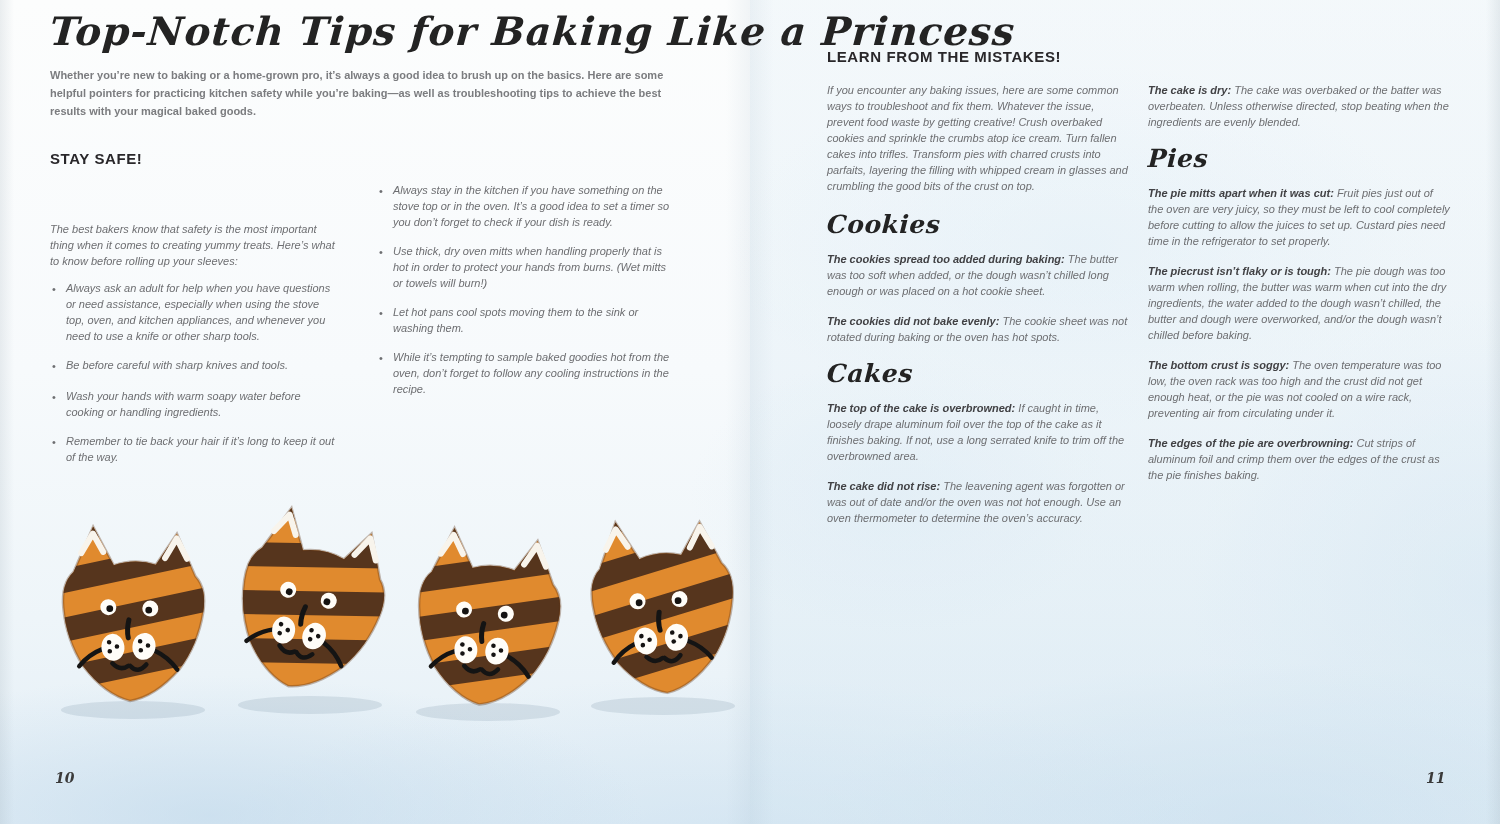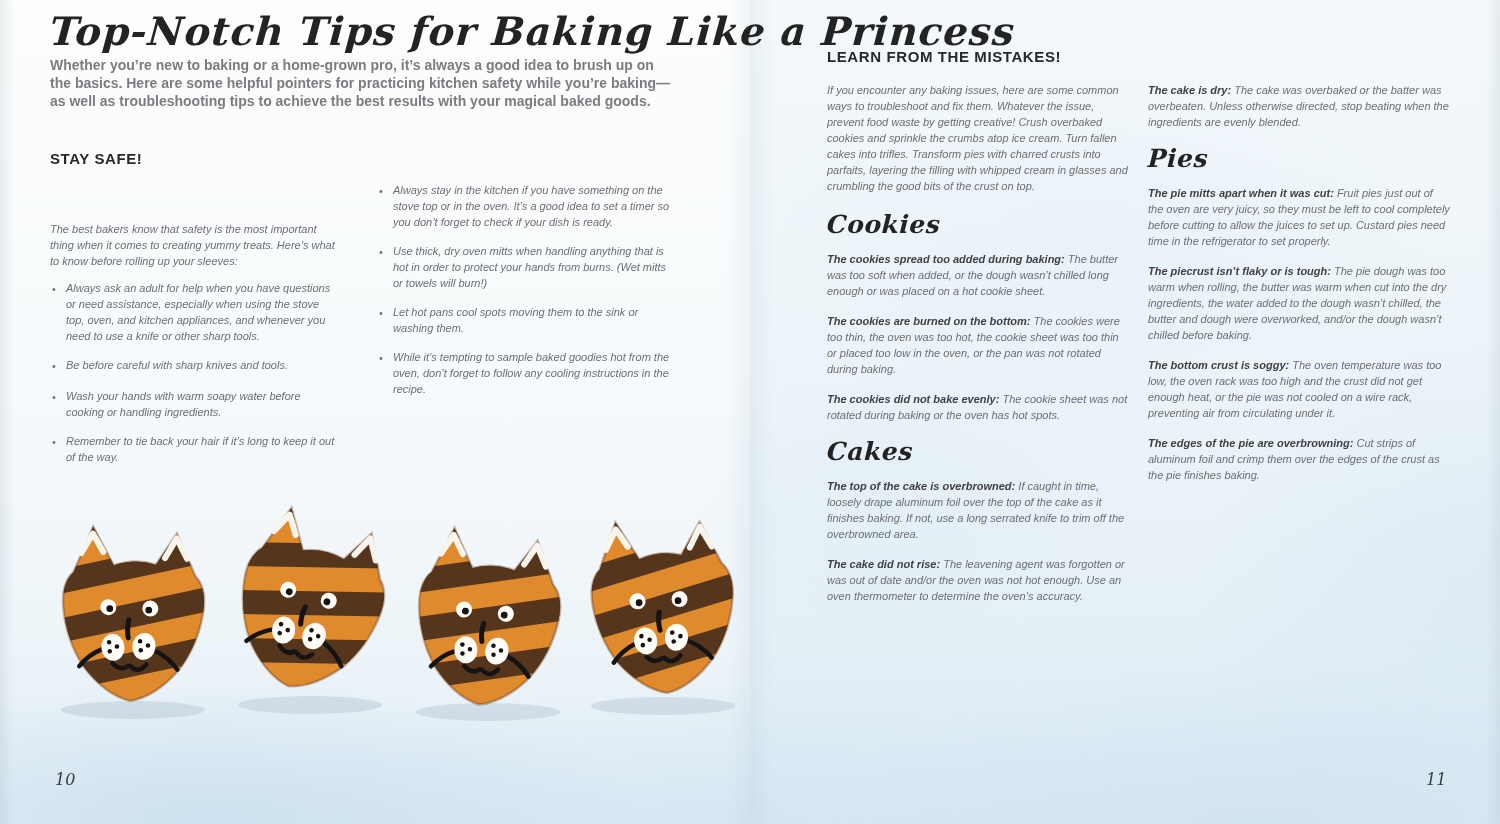--- a/index.html
+++ b/index.html
@@ -27,22 +27,22 @@
     background: linear-gradient(90deg, transparent, rgba(140,165,185,.10) 50%, transparent);
   }
   .edge-l, .edge-r { position: absolute; top:0; height: 824px; width: 14px; }
   .edge-l { left: 0; background: linear-gradient(90deg, rgba(150,165,175,.18), transparent); }
   .edge-r { right: 0; background: linear-gradient(270deg, rgba(150,165,175,.18), transparent); }
 
   
   .script { font-family: "DejaVu Serif", serif; font-style: italic; font-weight: 700; color: #232323; }
   .page-title { position: absolute; left: 50px; top: 8px; font-size: 39px; letter-spacing: 1px; transform: skewX(-4deg); white-space: nowrap; }
   .lead {
-    position: absolute; left: 50px; top: 56px; width: 624px;
-    font-size: 14px; line-height: 18.2px; font-weight: bold; color: #7b7c7f;
+    position: absolute; left: 50px; top: 66px; width: 624px;
+    font-size: 11px; line-height: 18.2px; font-weight: bold; color: #7b7c7f;
   }
   .allcaps-heading { font-size: 15px; font-weight: 800; letter-spacing: .6px; color: #29272a; }
   .safe-heading { position: absolute; left: 50px; top: 150px; }
   .body-text { font-size: 11px; line-height: 16px; color: #6d6e71; font-style: italic; }
 
   .colL1 { position: absolute; left: 50px;  top: 184px; width: 290px; margin-top: 37px; }
   .colL2 { position: absolute; left: 377px; top: 182px; width: 298px; }
 
   ul.tips { list-style: none; }
   ul.tips li { display: flex; margin-bottom: 13px; }
@@ -50,21 +50,21 @@
   .colL1 ul.tips { margin-top: 11px; }
 
   
   .learn-heading { position: absolute; left: 827px; top: 48px; }
   .colR1 { position: absolute; left: 827px;  top: 82px; width: 303px; }
   .colR2 { position: absolute; left: 1148px; top: 82px; width: 303px; }
   .colR1 p.body-text, .colR2 p.body-text { margin-bottom: 14px; }
   p.body-text b { color: #414144; font-weight: bold; }
   .sub-script { font-size: 25px; letter-spacing: .5px; margin: 6px 0 12px 0; display: block; transform: skewX(-3deg); }
 
-  .pagenum { position: absolute; top: 770px; font-family: "DejaVu Serif", serif; font-style: italic; font-weight: 400; font-size: 16px; color: #3a3a3a; }
+  .pagenum { position: absolute; top: 770px; font-family: "DejaVu Serif", serif; font-style: italic; font-weight: 700; font-size: 14px; color: #3a3a3a; }
   .pagenum.left { left: 55px; }
   .pagenum.right { left: 1426px; }
 
   
   .photo { position: absolute; left: 38px; top: 500px; width: 704px; height: 240px; }
   .photo svg { display: block; }
 </style>
 </head>
 <body>
 
@@ -103,21 +103,21 @@
   </div>
 
   <div class="colL2">
     <ul class="tips">
       <li>
           <span class="bullet">•</span>
           <span class="body-text">Always stay in the kitchen if you have something on the stove top or in the oven. It’s a good idea to set a timer so you don’t forget to check if your dish is ready.</span>
         </li>
       <li>
           <span class="bullet">•</span>
-          <span class="body-text">Use thick, dry oven mitts when handling anything that is hot in order to protect your hands from burns. (Wet mitts or towels will burn!)</span>
+          <span class="body-text">Use thick, dry oven mitts when handling properly that is hot in order to protect your hands from burns. (Wet mitts or towels will burn!)</span>
         </li>
       <li>
           <span class="bullet">•</span>
           <span class="body-text">Let hot pans cool spots moving them to the sink or washing them.</span>
         </li>
       <li>
           <span class="bullet">•</span>
           <span class="body-text">While it’s tempting to sample baked goodies hot from the oven, don’t forget to follow any cooling instructions in the recipe.</span>
         </li>
     </ul>
@@ -176,21 +176,20 @@
 
   <div class="pagenum left">10</div>
 
   <h2 class="allcaps-heading learn-heading">LEARN FROM THE MISTAKES!</h2>
 
   <div class="colR1">
     <p class="body-text" style="margin-bottom:16px;">If you encounter any baking issues, here are some common ways to troubleshoot and fix them. Whatever the issue, prevent food waste by getting creative! Crush overbaked cookies and sprinkle the crumbs atop ice cream. Turn fallen cakes into trifles. Transform pies with charred crusts into parfaits, layering the filling with whipped cream in glasses and crumbling the good bits of the crust on top.</p>
 
     <span class="script sub-script">Cookies</span>
     <p class="body-text"><b>The cookies spread too added during baking:</b> <span>The butter was too soft when added, or the dough wasn’t chilled long enough or was placed on a hot cookie sheet.</span></p>
-    <p class="body-text"><b>The cookies are burned on the bottom:</b> <span>The cookies were too thin, the oven was too hot, the cookie sheet was too thin or placed too low in the oven, or the pan was not rotated during baking.</span></p>
     <p class="body-text"><b>The cookies did not bake evenly:</b> <span>The cookie sheet was not rotated during baking or the oven has hot spots.</span></p>
 
     <span class="script sub-script">Cakes</span>
     <p class="body-text"><b>The top of the cake is overbrowned:</b> <span>If caught in time, loosely drape aluminum foil over the top of the cake as it finishes baking. If not, use a long serrated knife to trim off the overbrowned area.</span></p>
     <p class="body-text"><b>The cake did not rise:</b> <span>The leavening agent was forgotten or was out of date and/or the oven was not hot enough. Use an oven thermometer to determine the oven’s accuracy.</span></p>
   </div>
 
   <div class="colR2">
     <p class="body-text"><b>The cake is dry:</b> <span>The cake was overbaked or the batter was overbeaten. Unless otherwise directed, stop beating when the ingredients are evenly blended.</span></p>
 

